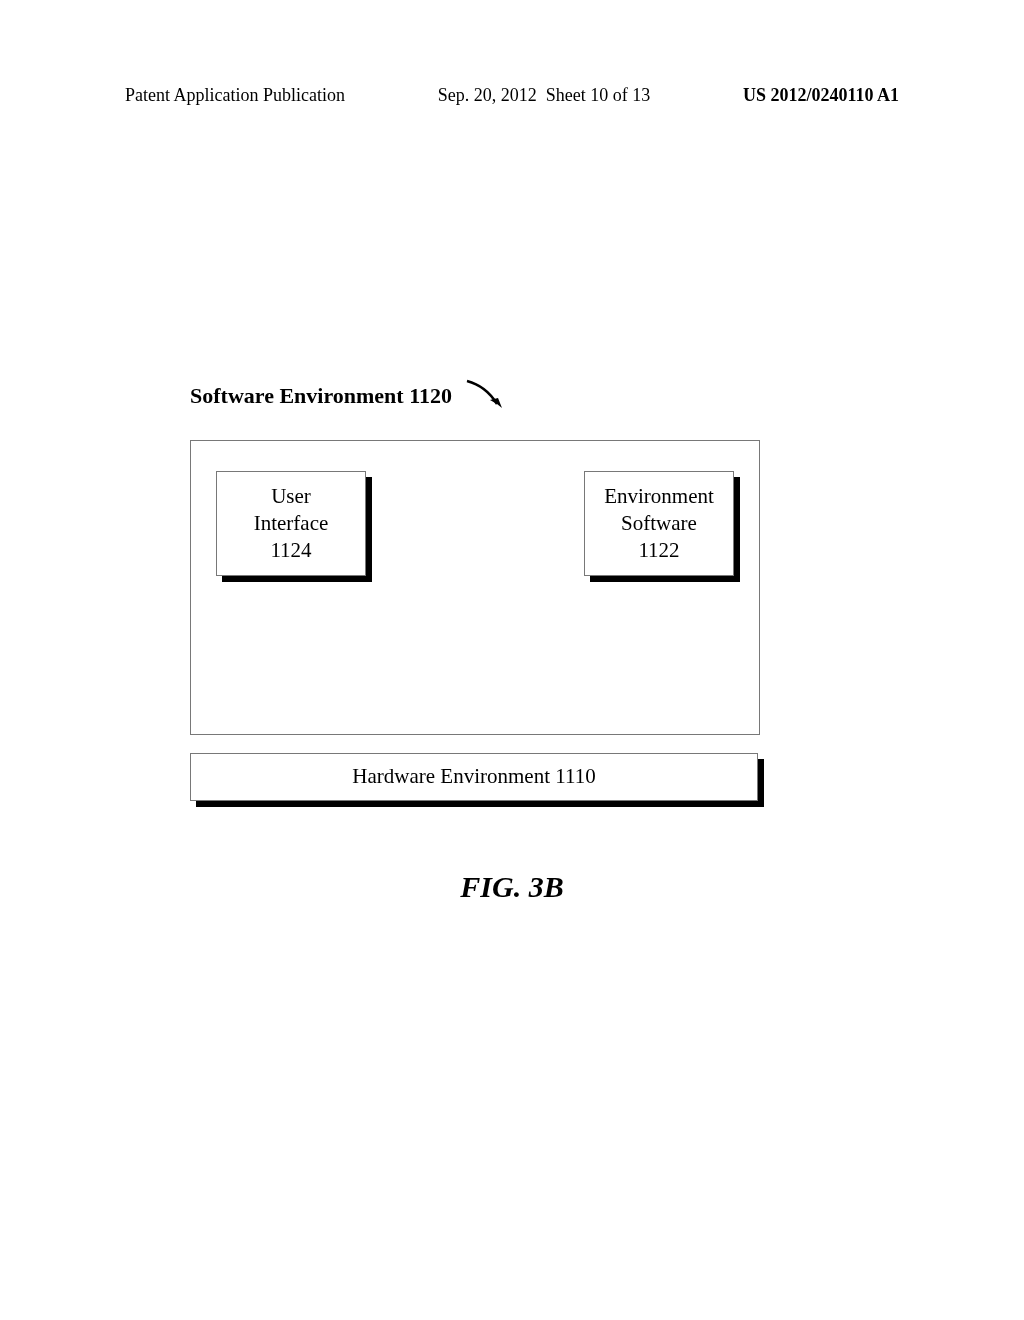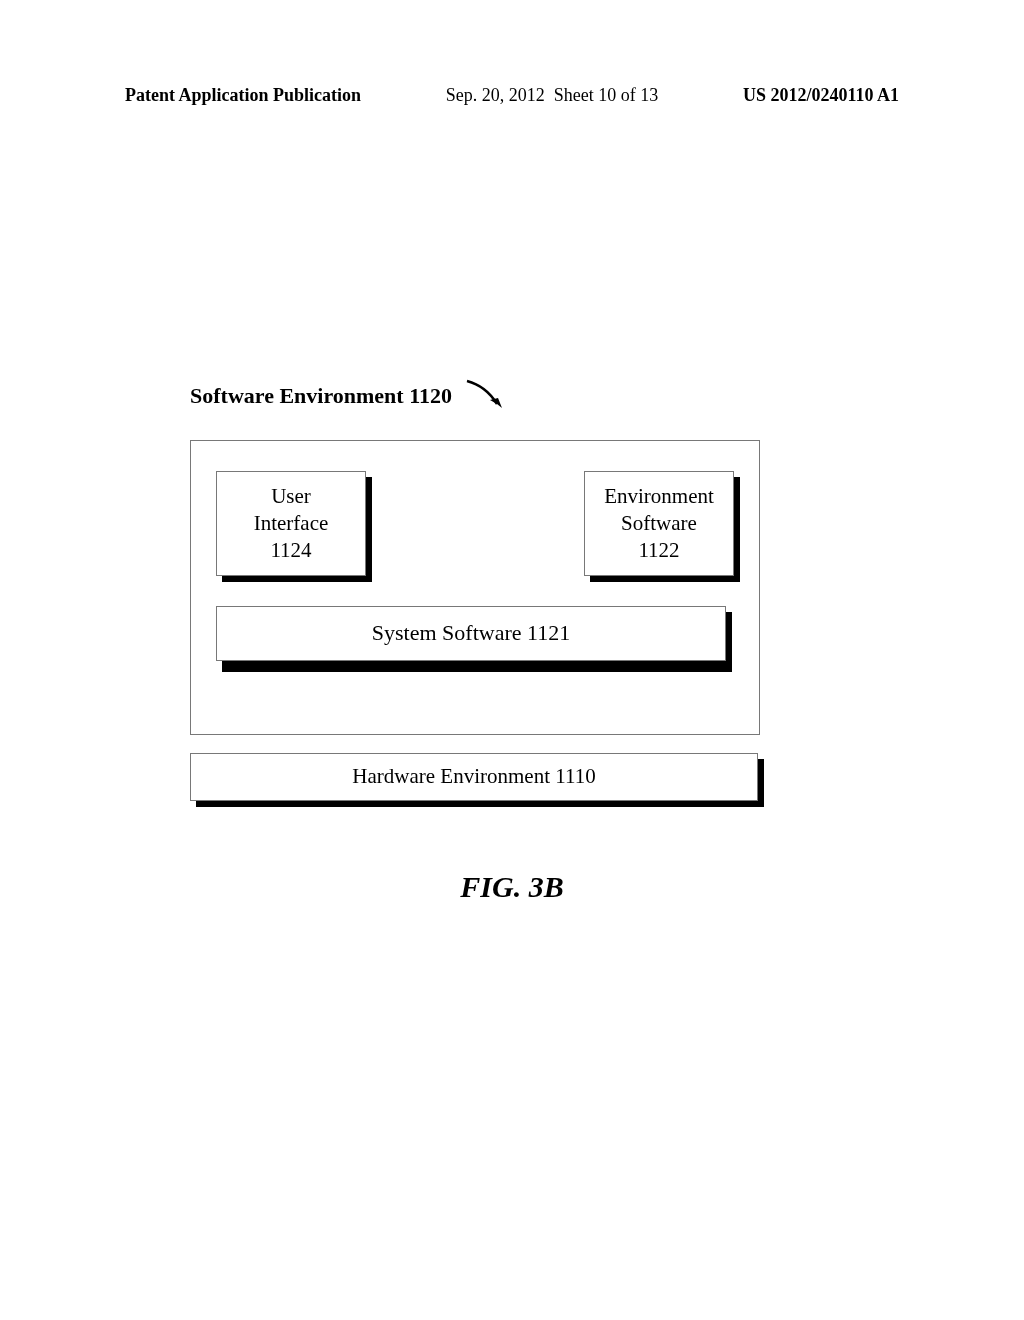--- a/index.html
+++ b/index.html
@@ -18,21 +18,21 @@
       position: absolute;
       top: 85px;
       left: 0;
       width: 100%;
       display: flex;
       justify-content: space-between;
       padding: 0 125px;
       font-size: 18px;
     }
     .header-left {
-      font-weight: bold;
+      font-weight: normal;
       text-align: center;
     }
     .header-center {
       font-weight: normal;
     }
     .header-right {
       font-weight: bold;
       font-family: Liberation Serif, serif;
     }
     .diagram-area {
@@ -161,26 +161,20 @@
       </div>
       <div class="shadow-box small-box">
         <div class="shadow"></div>
         <div class="box-content">
           <span>Environment</span>
           <span>Software</span>
           <span>1122</span>
         </div>
       </div>
     </div>
-    <div class="shadow-box wide-box">
-      <div class="shadow"></div>
-      <div class="box-content">
-        <span>System Software 1121</span>
-      </div>
-    </div>
   </div>
 
   <div class="shadow-box hardware-box">
     <div class="shadow"></div>
     <div class="box-content">
       <span>Hardware Environment 1110</span>
     </div>
   </div>
 </div>
 

